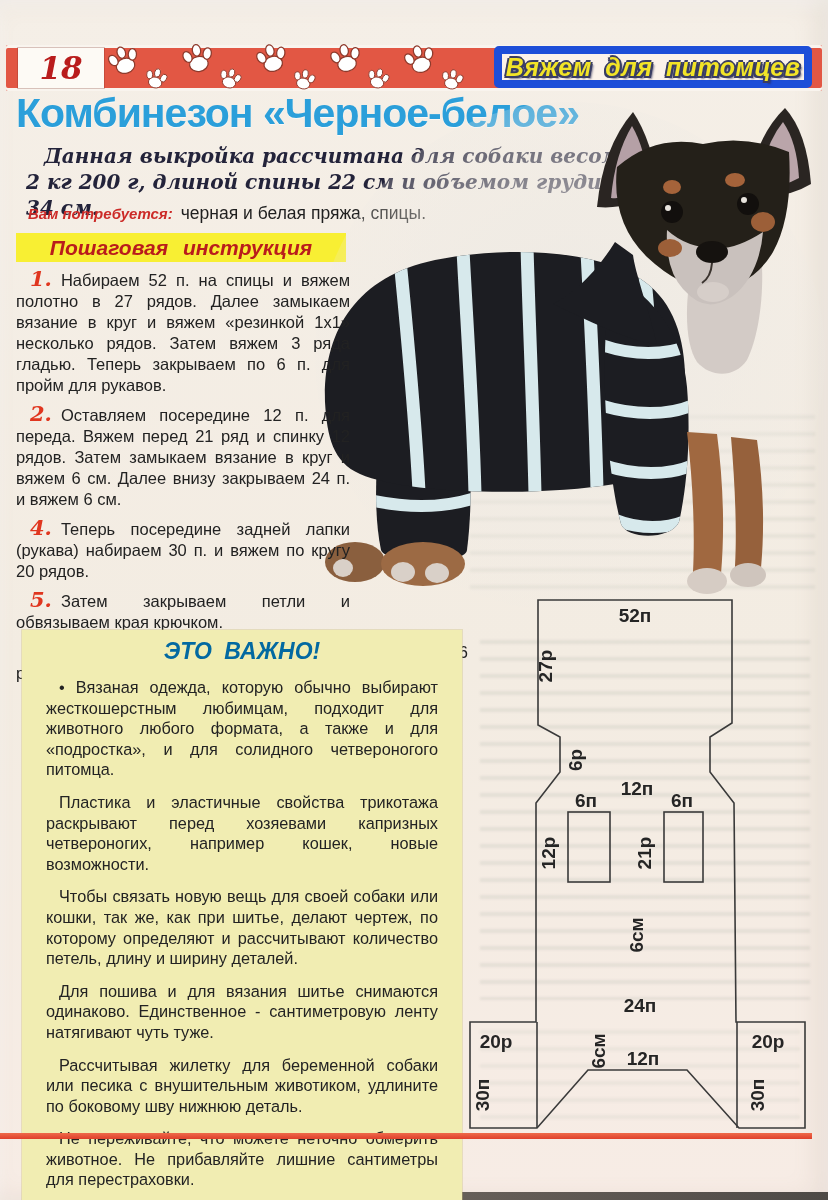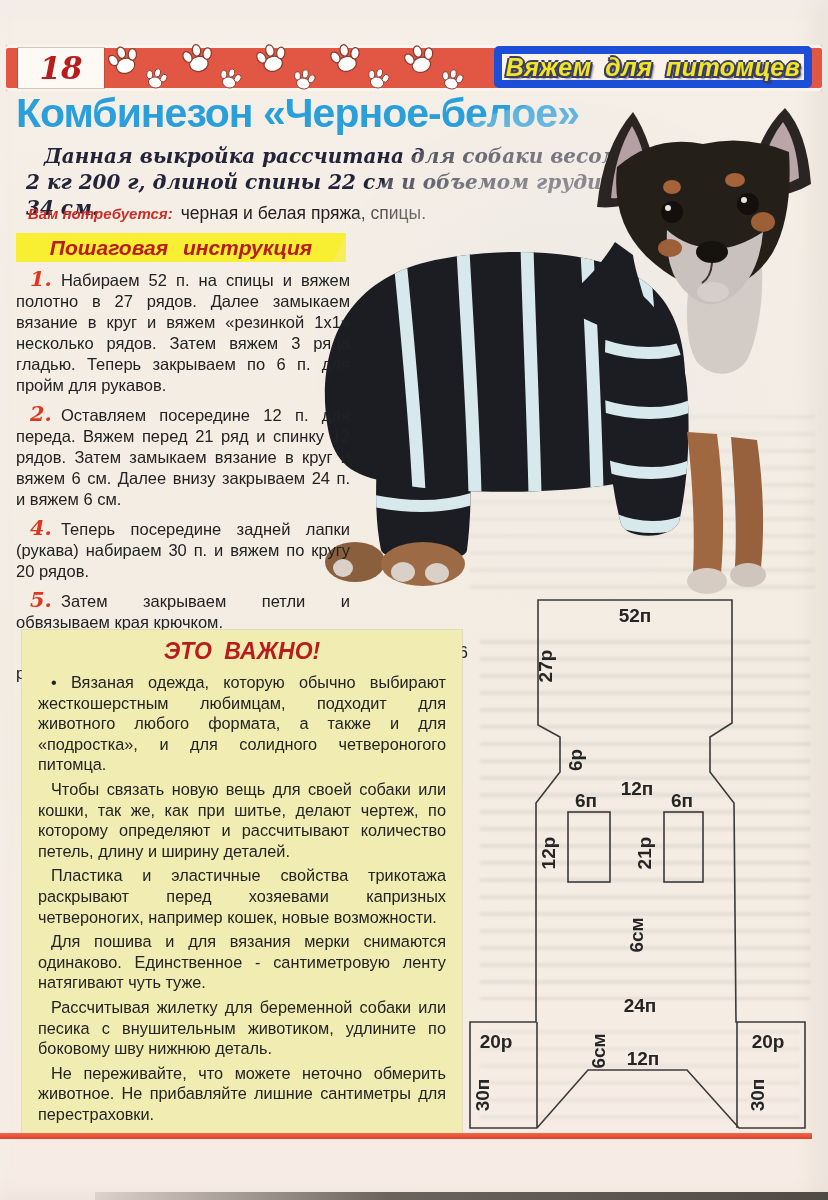--- a/index.html
+++ b/index.html
@@ -59,24 +59,24 @@
     font-family:"DejaVu Serif",serif;font-style:italic;font-weight:bold;
     font-size:21px;color:#e0361f;padding-right:9px;
   }
   
   .important{
     position:absolute;left:22px;top:630px;width:440px;min-height:498px;box-sizing:border-box;
     background:#f1edb2;padding:6px 12px 8px 12px;z-index:5;
     box-shadow:0 0 0 1px rgba(200,190,120,.35);
   }
   .imp-heading{
-    text-align:center;font-weight:bold;font-style:italic;font-size:23px;color:#b91c1c;
+    text-align:center;font-weight:bold;font-style:italic;font-size:23px;color:#0369a1;
     word-spacing:6px;margin:2px 0 7px 0;
   }
-  .imp-list p{margin:4px;font-size:16.3px;line-height:20.6px;text-align:justify;text-indent:13px;color:#232323;}
+  .imp-list p{margin:12px;font-size:16.3px;line-height:20.6px;text-align:justify;text-indent:13px;color:#232323;}
   .imp-list p:nth-of-type(7){margin-bottom:14px;}
   
   .diagram{position:absolute;left:455px;top:588px;z-index:4;}
   .dog{position:absolute;left:315px;top:92px;z-index:3;}
   .ghost{position:absolute;z-index:1;filter:blur(1px);
     background:repeating-linear-gradient(180deg,rgba(120,132,122,.12) 0 4px,rgba(0,0,0,0) 4px 17px);}
   .ghost.g1{left:480px;top:640px;width:330px;height:360px;}
   .ghost.g2{left:470px;top:415px;width:345px;height:175px;opacity:.8;}
   .ghost.g3{left:480px;top:1030px;width:320px;height:95px;opacity:.7;}
   .redline{position:absolute;left:0;top:1133px;width:812px;height:6px;background:linear-gradient(180deg,#ee6a4a,#df3f2b);z-index:6;}
@@ -138,25 +138,25 @@
       <p class="step"><span class="num">6.</span><span>Для рукавов набираем 30 п. и вяжем по кругу 16 рядов. Теперь осталось связать и пришить капюшон.</span></p>
     </div>
 
   <div class="important">
     <div class="imp-heading">ЭТО  ВАЖНО!</div>
     <div class="imp-list">
 
         <p>• Вязаная одежда, которую обычно выбирают жесткошерстным любимцам, подходит для животного любого формата, а также и для «подростка», и для солидного четвероногого питомца.</p>
 
 
+        <p>Пластика и эластичные свойства трикотажа раскрывают перед хозяевами капризных четвероногих, например кошек, новые возможности.</p>
+
         <p>Чтобы связать новую вещь для своей собаки или кошки, так же, как при шитье, делают чертеж, по которому определяют и рассчитывают количество петель, длину и ширину деталей.</p>
 
-        <p>Пластика и эластичные свойства трикотажа раскрывают перед хозяевами капризных четвероногих, например кошек, новые возможности.</p>
-
-        <p>Для пошива и для вязания мерки снимаются одинаково. Единственное - сантиметровую ленту натягивают чуть туже.</p>
+        <p>Для пошива и для вязания шитье снимаются одинаково. Единственное - сантиметровую ленту натягивают чуть туже.</p>
 
         <p>Рассчитывая жилетку для беременной собаки или песика с внушительным животиком, удлините по боковому шву нижнюю деталь.</p>
 
         <p>Не переживайте, что можете неточно обмерить животное. Не прибавляйте лишние сантиметры для перестраховки.</p>
 
 
       </div>
   </div>
 
   <svg class="dog" width="513" height="515" viewBox="0 0 513 515">

